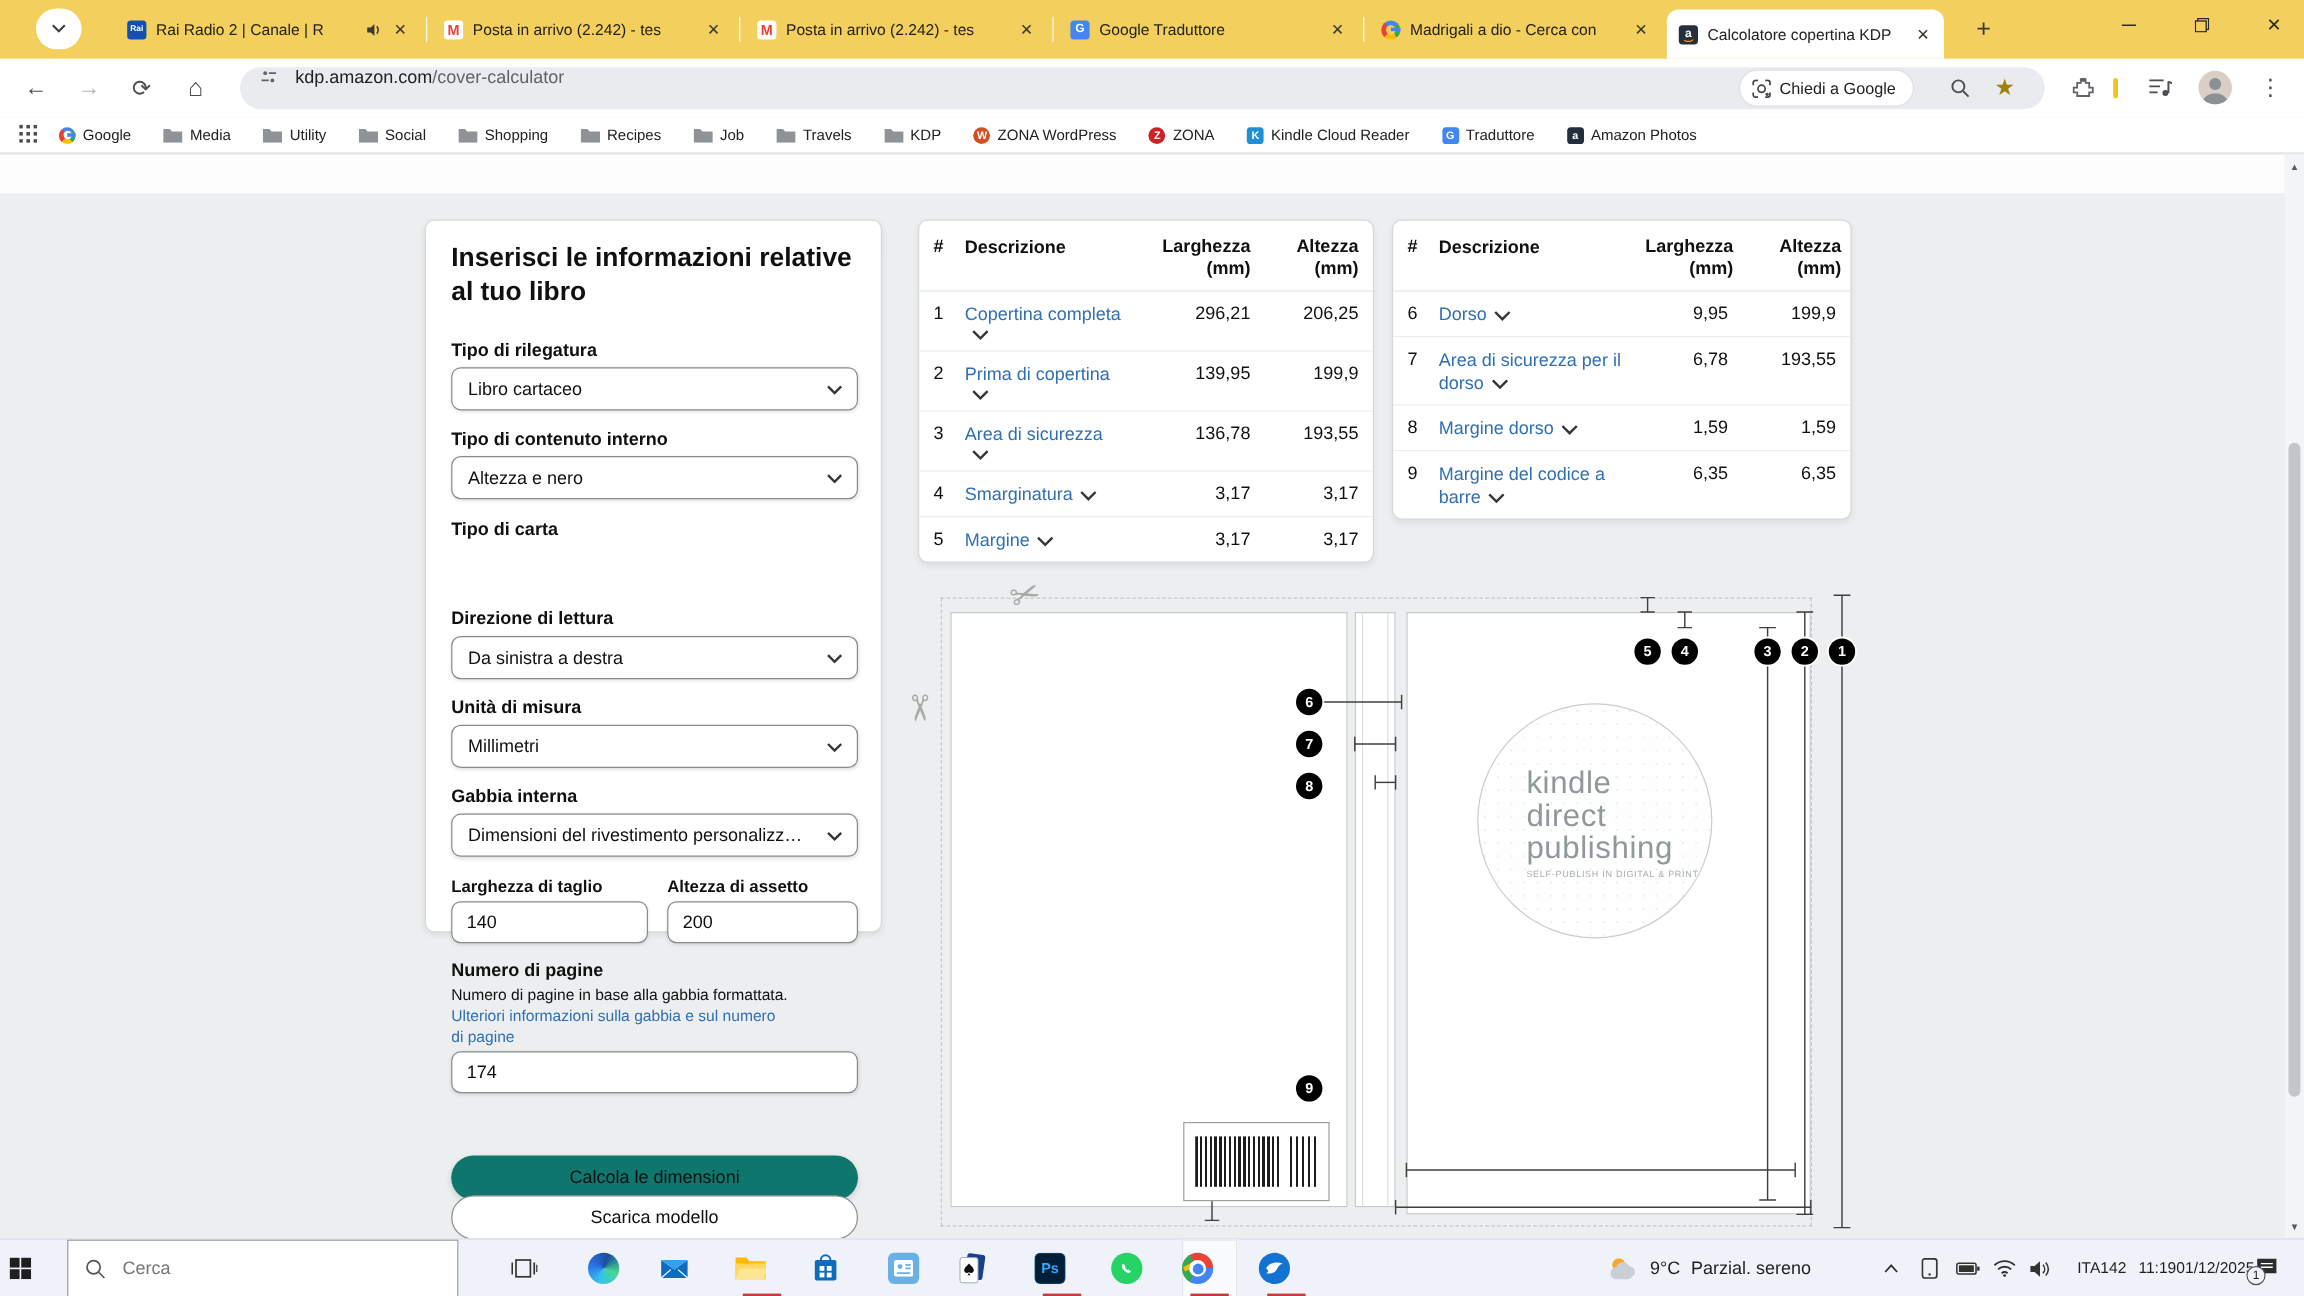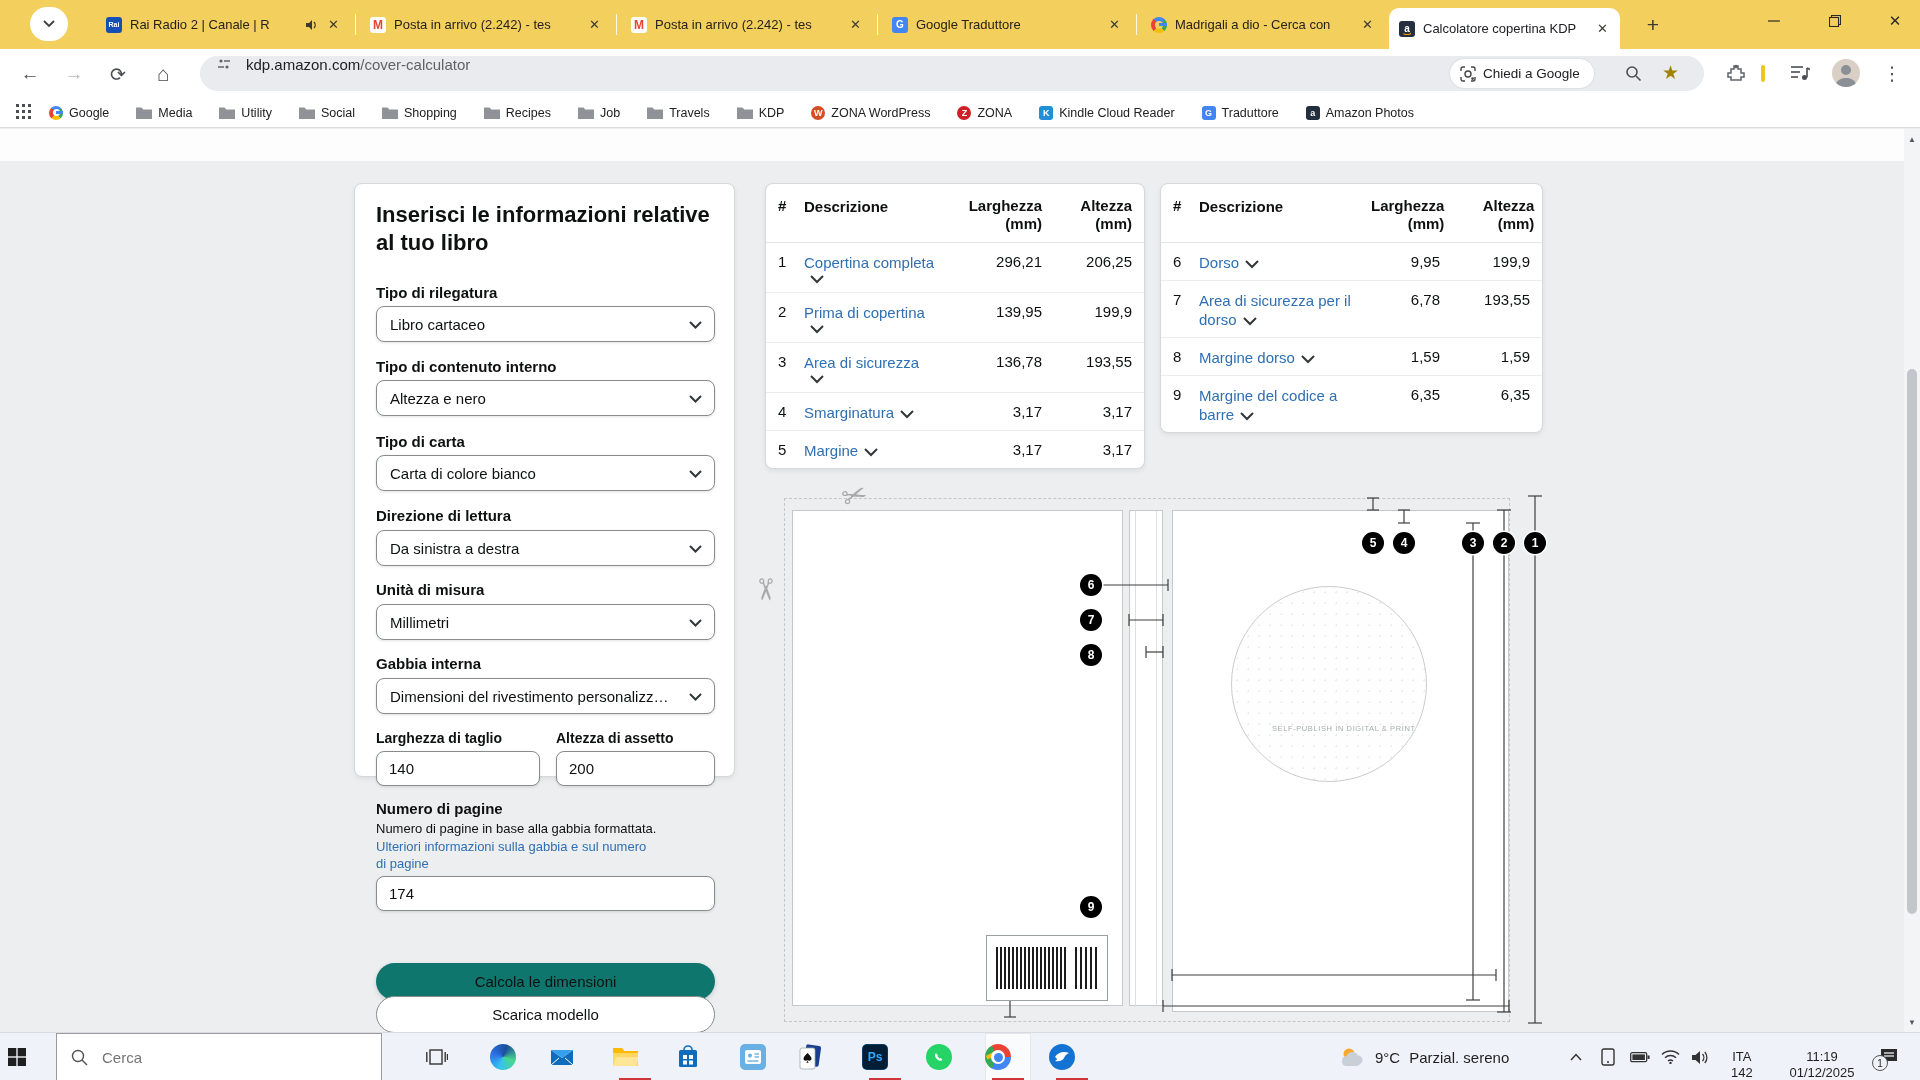--- a/index.html
+++ b/index.html
@@ -111,21 +111,21 @@
   
   #taskbar{position:absolute;left:0;top:1032px;width:1920px;height:48px;background:#eff3f9;border-top:1px solid #d9dde3}
   #tsearch{position:absolute;left:56px;top:0;width:326px;height:48px;background:#fff;border:1px solid #9b9b9b;
        display:flex;align-items:center;gap:12px;padding:0 0 0 14px;font-size:15px;color:#3b3b3b}
   #tsearch input{border:none;outline:none;font-size:15px;font-family:"Liberation Sans",sans-serif;color:#3b3b3b;width:240px;background:transparent}
   .tbapp{position:absolute;top:0;width:46px;height:48px;display:flex;align-items:center;}
   .tbapp.run:after{content:"";position:absolute;left:7px;right:7px;bottom:0;height:3px;background:#d13438}
   .tbapp.activeapp{background:#fafbfd;box-shadow:inset 0 0 0 1px #e3e6ec}
   .appsq{width:26px;height:26px;border-radius:5px;display:flex;align-items:center;justify-content:center;color:#fff;font-weight:bold}
   .tray{position:absolute;top:0;height:48px;display:flex;align-items:center;color:#1f1f1f;font-size:15px}
-  .stack{display:flex;flex-direction:column;justify-content:flex-end;line-height:16px;font-size:13px;text-align:right}
+  .stack{display:flex;flex-direction:row;justify-content:flex-start;line-height:16px;font-size:13px;text-align:right}
   .chrome-ic{width:26px;height:26px;border-radius:50%;position:relative;
        background:conic-gradient(from -30deg,#ea4335 0 120deg,#4285f4 120deg 240deg,#34a853 240deg 360deg)}
   .chrome-ic u{position:absolute;left:6px;top:6px;width:14px;height:14px;border-radius:50%;background:#fff}
   .chrome-ic i{position:absolute;left:8.5px;top:8.5px;width:9px;height:9px;border-radius:50%;background:#4285f4}
   .chrome-ic s{position:absolute;left:1px;top:9px;width:12px;height:4px;background:#fbbc05;transform:rotate(-28deg)}
 </style>
 </head>
 <body>
 
 <div id="tabstrip">
@@ -365,26 +365,20 @@
 
     <div class="lbl" style="left:21px;top:174px">Tipo di contenuto interno</div>
     <div class="sel" style="left:21px;top:196px;width:339px">
       <span>Altezza e nero</span>
       <svg width="13" height="8" viewBox="0 0 13 8">
           <polyline points="1,1 6.5,6.5 12,1" fill="none" stroke="#33373a" stroke-width="2"></polyline>
         </svg>
     </div>
 
     <div class="lbl" style="left:21px;top:249px">Tipo di carta</div>
-    <div class="sel" style="left:21px;top:271px;width:339px">
-      <span>Carta di colore bianco</span>
-      <svg width="13" height="8" viewBox="0 0 13 8">
-          <polyline points="1,1 6.5,6.5 12,1" fill="none" stroke="#33373a" stroke-width="2"></polyline>
-        </svg>
-    </div>
 
     <div class="lbl" style="left:21px;top:323px">Direzione di lettura</div>
     <div class="sel" style="left:21px;top:346px;width:339px">
       <span>Da sinistra a destra</span>
       <svg width="13" height="8" viewBox="0 0 13 8">
           <polyline points="1,1 6.5,6.5 12,1" fill="none" stroke="#33373a" stroke-width="2"></polyline>
         </svg>
     </div>
 
     <div class="lbl" style="left:21px;top:397px">Unità di misura</div>
@@ -512,20 +506,23 @@
 
   <div class="abs" style="left:784px;top:369px;width:726px;height:524px;border:1px dashed #c6c6c6"></div>
   <div class="panel" style="left:792px;top:381px;width:331px;height:496px"></div>
   <div class="panel" style="left:1129px;top:381px;width:34px;height:496px">
     <i class="abs" style="left:5px;top:0;width:1px;height:496px;background:#dcdfdf"></i>
     <i class="abs" style="right:5px;top:0;width:1px;height:496px;background:#dcdfdf"></i>
   </div>
   <div class="panel" style="left:1172px;top:381px;width:337px;height:502px"></div>
 
   <div id="kdplogo">
+    <div class="lt"><span>kindle</span><br>
+        <span>direct</span><br>
+        <span>publishing</span></div>
     <div class="ls">SELF-PUBLISH IN DIGITAL &amp; PRINT</div>
   </div>
 
   <svg class="abs" style="left:765px;top:353px;z-index:3" width="795" height="545" viewBox="0 0 795 545">
     <g stroke="#3f3f3f" stroke-width="1.2" fill="none">
       <line x1="770" y1="14" x2="770" y2="541"></line>
         <line x1="763" y1="14" x2="777" y2="14"></line>
         <line x1="763" y1="541" x2="777" y2="541"></line>
       <line x1="739" y1="28" x2="739" y2="530"></line>
         <line x1="732" y1="28" x2="746" y2="28"></line>

